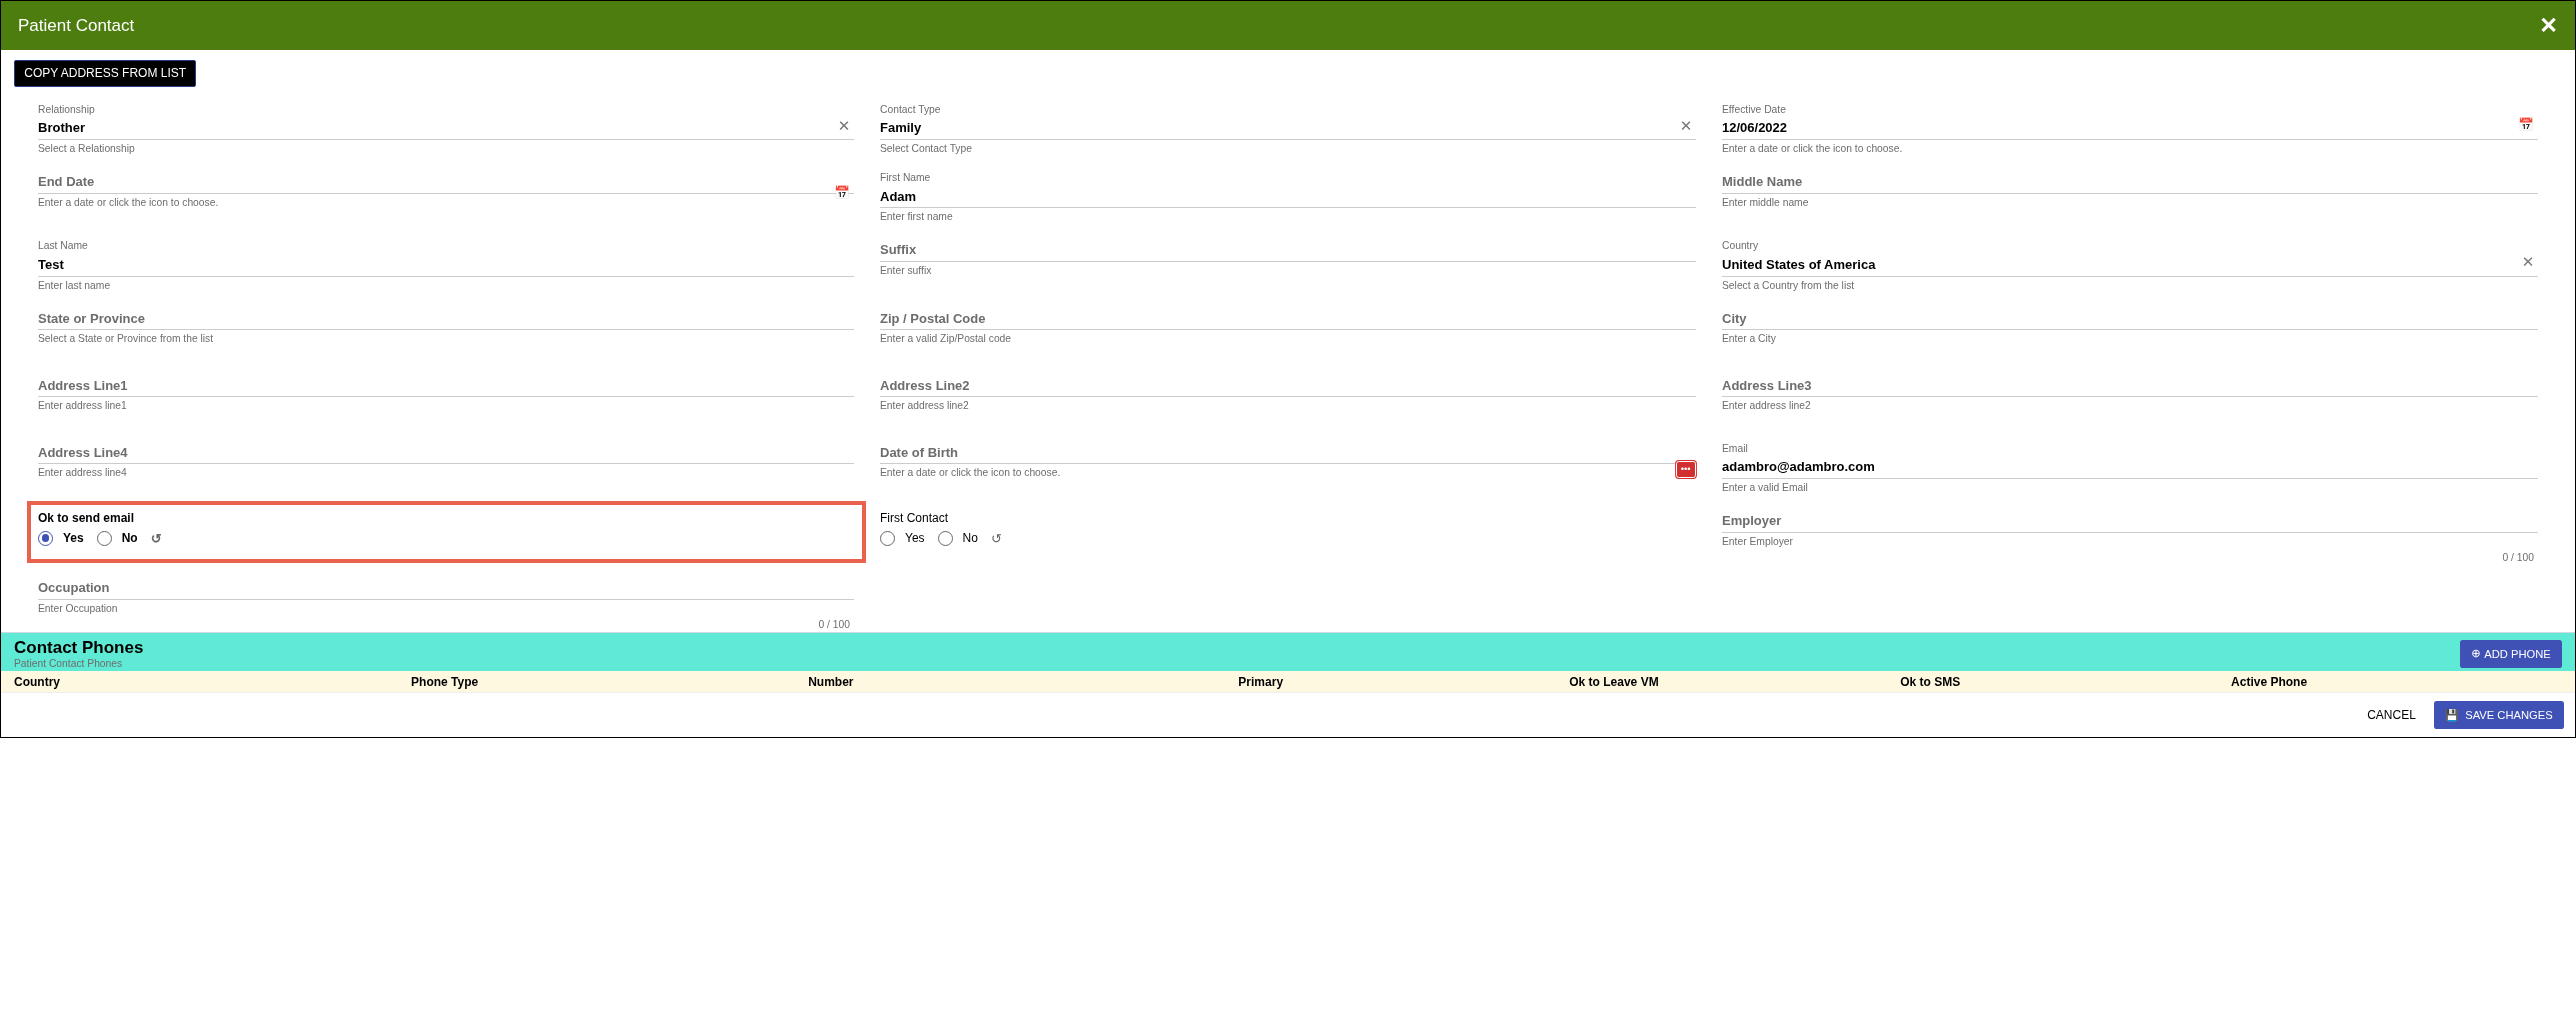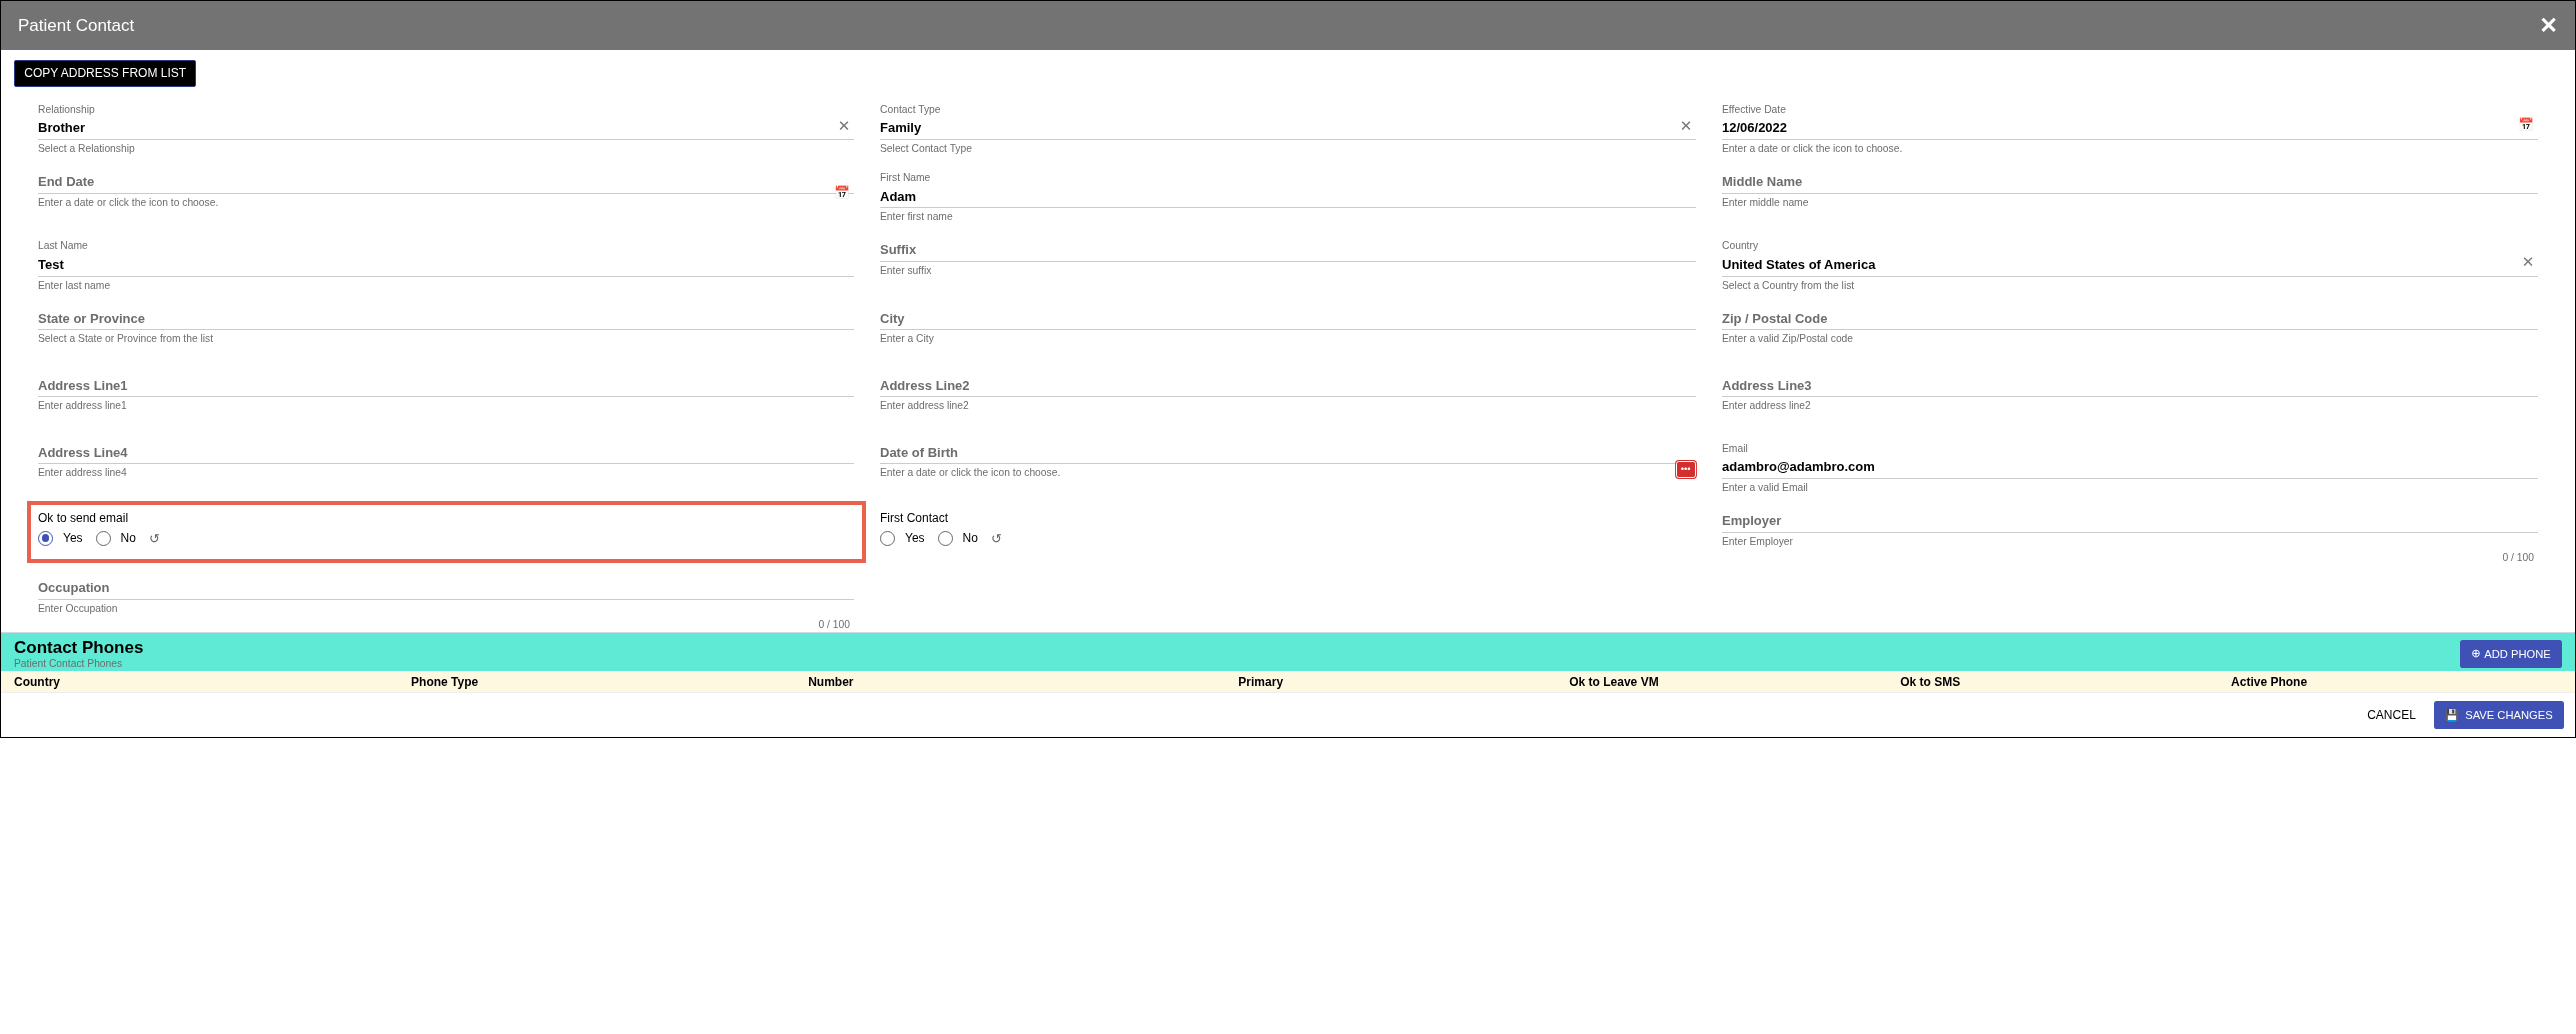--- a/index.html
+++ b/index.html
@@ -6,21 +6,21 @@
   body {
     font-family: Arial, Helvetica, sans-serif;
     background: #fff;
     color: #000;
     font-size: 13px;
   }
   .dialog {
     border: 1.9px solid #000;
   }
   .header {
-    background: #737373;
+    background: #4d7c0f;
     color: #fff;
     display: flex;
     align-items: center;
     justify-content: space-between;
     padding: 11.2px 17px;
     font-size: 17px;
   }
   .close-x {
     font-size: 22.4px;
     font-weight: bold;
@@ -144,20 +144,21 @@
   }
   .reset-icon {
     color: #666;
     font-size: 13px;
     cursor: pointer;
   }
   .highlight-box {
     outline: 4.7px solid #e9624e;
     padding: 5.6px 7.5px 13px 7.5px;
     margin: -5.6px -7.5px -13px -7.5px;
+    font-weight: bold;
   }
   .phones-section {
     background: #5eead4;
     padding: 5.6px 13px 1.9px 13px;
     display: flex;
     justify-content: space-between;
     align-items: center;
     border-top: 0.9px solid #d0d8e6;
   }
   .phones-title {
@@ -286,27 +287,27 @@
         <span class="clear-x">✕</span>
         <span class="helper">Select a Country from the list</span>
       </div>
 
       <div class="field">
         <span class="value placeholder">State or Province</span>
         <span class="helper">Select a State or Province from the list</span>
       </div>
 
       <div class="field">
+        <span class="value placeholder">Zip / Postal Code</span>
+        <span class="helper">Enter a valid Zip/Postal code</span>
+      </div>
+
+      <div class="field">
         <span class="value placeholder">City</span>
         <span class="helper">Enter a City</span>
-      </div>
-
-      <div class="field">
-        <span class="value placeholder">Zip / Postal Code</span>
-        <span class="helper">Enter a valid Zip/Postal code</span>
       </div>
 
       <div class="field">
         <span class="value placeholder">Address Line1</span>
         <span class="helper">Enter address line1</span>
       </div>
       <div class="field">
         <span class="value placeholder">Address Line2</span>
         <span class="helper">Enter address line2</span>
       </div>

